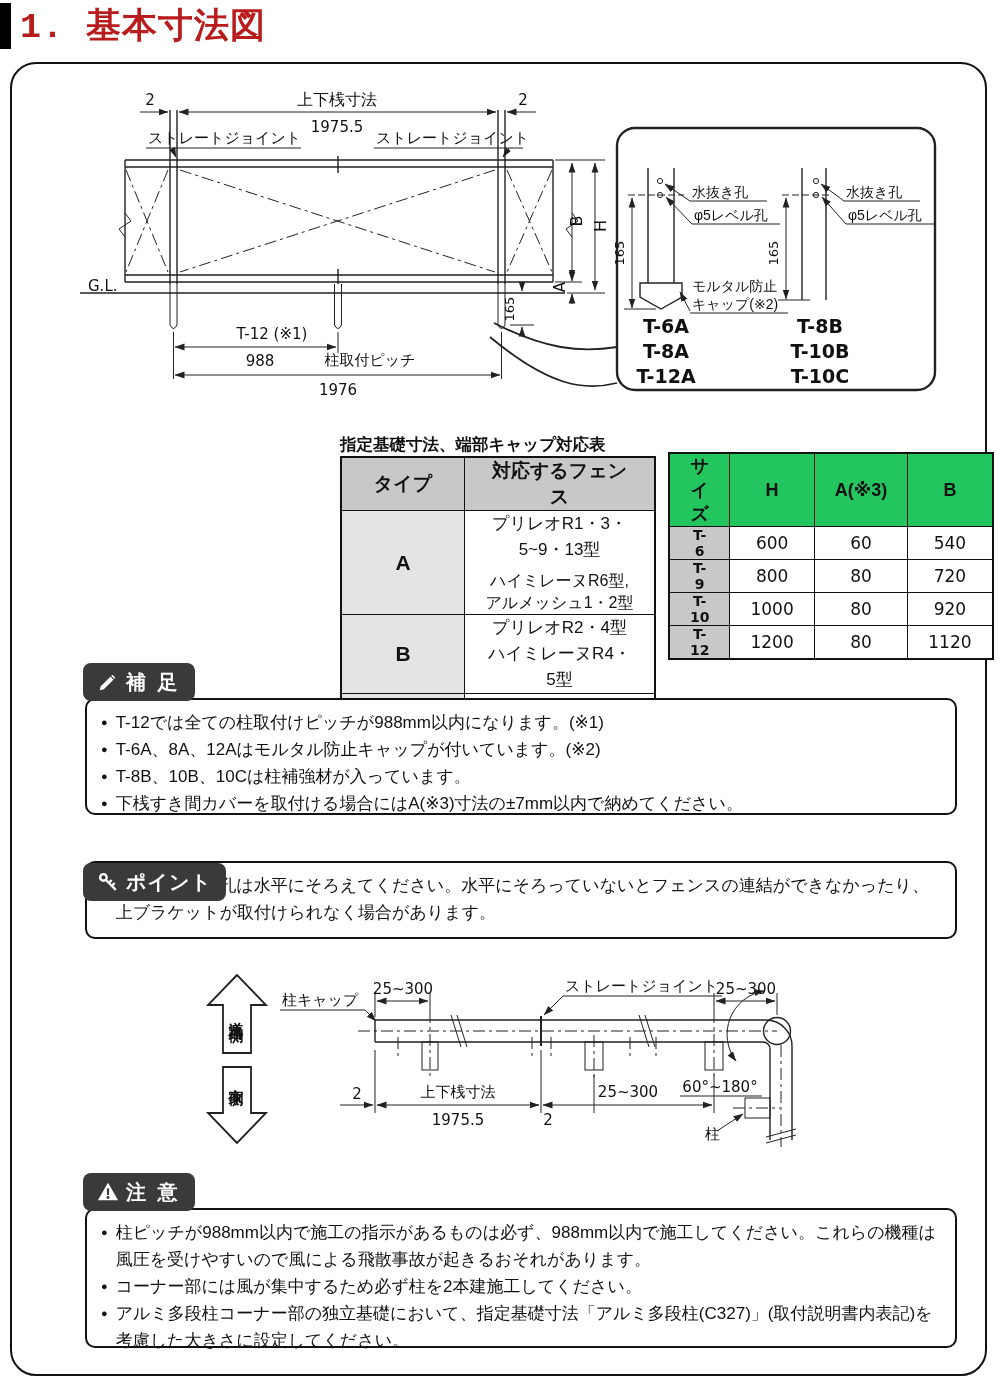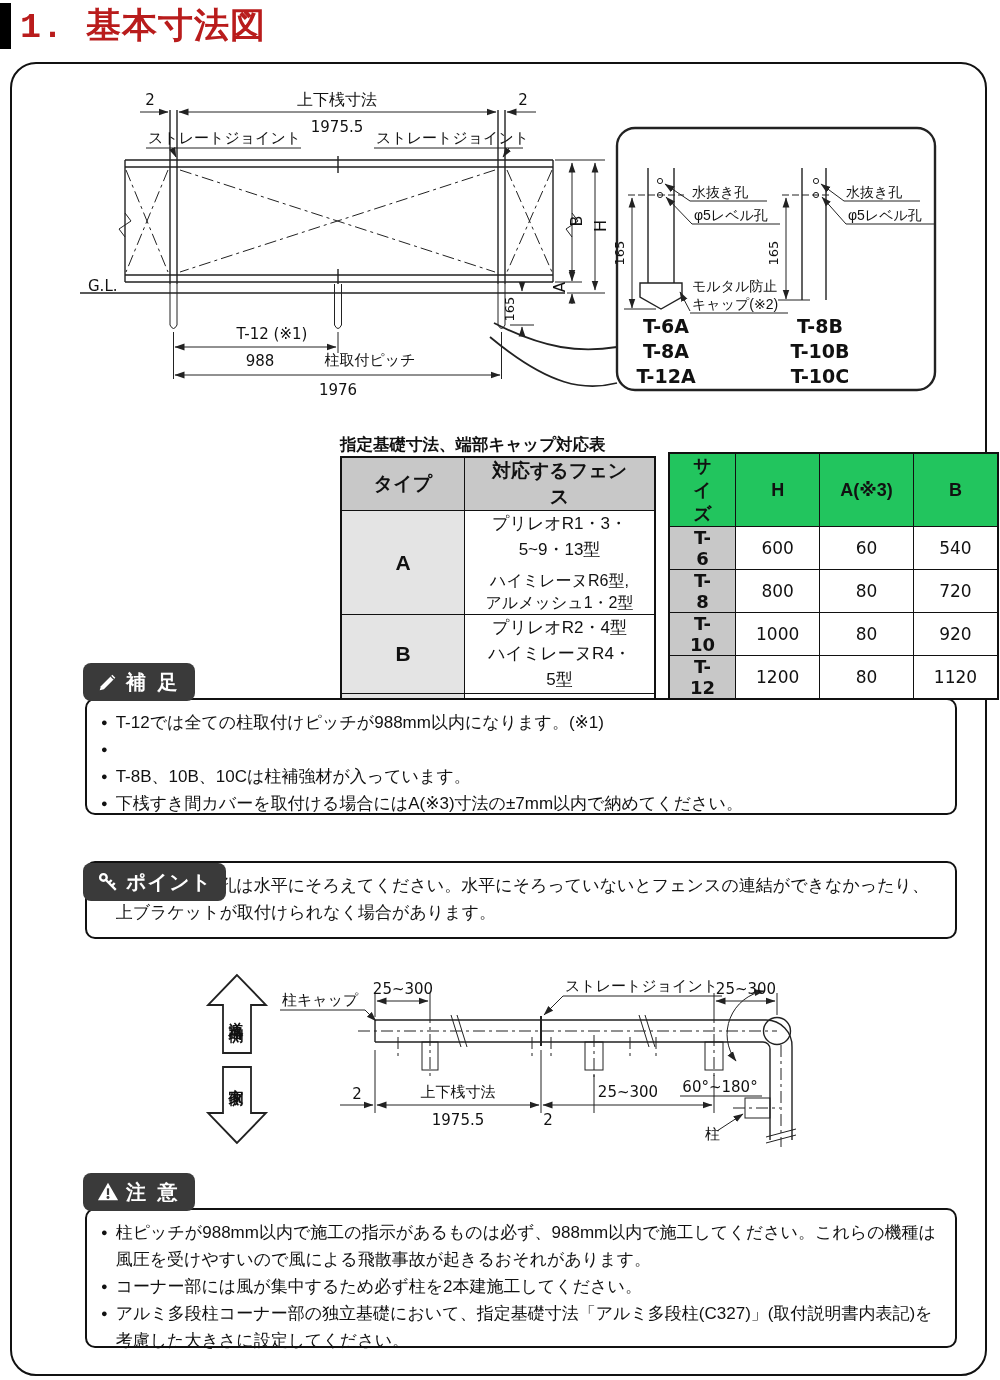--- a/index.html
+++ b/index.html
@@ -22,21 +22,21 @@
   table{border-collapse:collapse;background:#fff;}
   th,td{border:1.6px solid #111;text-align:center;vertical-align:middle;padding:0 20px;}
   .parts-table{border:2.5px solid #111;width:316px;}
   .parts-table th{background:#c8c8c8;font-size:19px;height:31px;}
   .parts-table .typ{font-size:21px;font-weight:bold;width:82px;background:#e4e4e4;}
   .parts-table .f1{font-size:17px;line-height:26px;}
   .parts-table .f2{font-size:16px;line-height:22px;margin-top:7px;}
   .size-table{border:2.5px solid #111;width:292px;}
   .size-table th{background:#22c55e;font-size:18px;height:29px;}
   .size-table td{font-size:17px;height:27px;font-family:"DejaVu Sans","Liberation Sans",sans-serif;}
-  .size-table .sz{background:#c8c8c8;font-weight:bold;width:80px;font-size:18px;}
+  .size-table .sz{background:#c8c8c8;font-weight:bold;width:80px;font-size:14px;}
   .tbl-title{font-size:16.5px;font-weight:bold;}
   
   .note-box{border:2.5px solid #111;border-radius:10px;background:#fff;width:868px;left:85px;}
   .chip{position:absolute;left:-4px;top:-37px;height:38px;background:#3a3a3a;border-radius:8px;
         color:#fff;display:inline-flex;align-items:center;gap:7px;padding:0 14px;
         font-size:20px;font-weight:bold;letter-spacing:3px;}
   .chip svg{width:22px;height:22px;}
   .note-body{padding:9px 16px 6px 14px;}
   .bullet-item{display:flex;gap:8px;font-size:17px;line-height:27px;}
   .bullet{font-size:11px;line-height:27px;flex:0 0 auto;}
@@ -197,21 +197,21 @@
       <th>A(※3)</th>
       <th>B</th>
     </tr>
     <tr>
       <td class="sz">T- 6</td>
       <td>600</td>
       <td>60</td>
       <td>540</td>
     </tr>
     <tr>
-      <td class="sz">T- 8</td>
+      <td class="sz">T- 9</td>
       <td>800</td>
       <td>80</td>
       <td>720</td>
     </tr>
     <tr>
       <td class="sz">T-10</td>
       <td>1000</td>
       <td>80</td>
       <td>920</td>
     </tr>
@@ -232,20 +232,21 @@
         </svg>
       <span>補 足</span>
     </div>
     <div class="note-body">
       <div class="bullet-item">
           <span class="bullet">●</span>
           <span>T-12では全ての柱取付けピッチが988mm以内になります。(※1)</span>
         </div>
       <div class="bullet-item">
           <span class="bullet">●</span>
+          <span>T-6A、8A、12Aはモルタル防止キャップが付いています。(※2)</span>
         </div>
       <div class="bullet-item">
           <span class="bullet">●</span>
           <span>T-8B、10B、10Cは柱補強材が入っています。</span>
         </div>
       <div class="bullet-item">
           <span class="bullet">●</span>
           <span>下桟すき間カバーを取付ける場合にはA(※3)寸法の±7mm以内で納めてください。</span>
         </div>
     </div>

